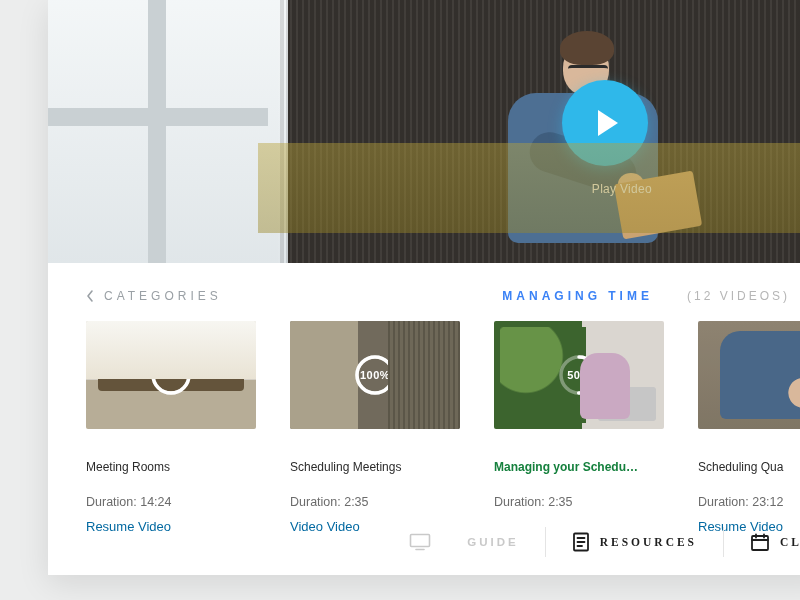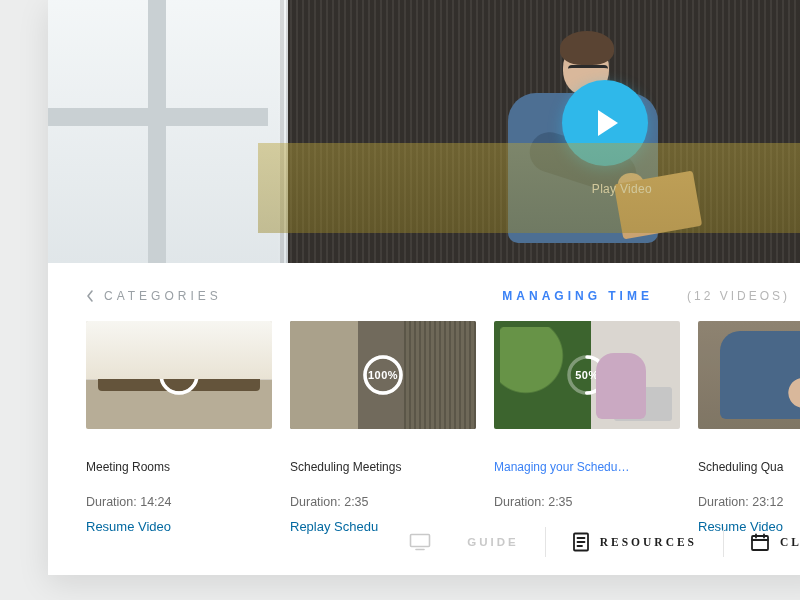--- a/index.html
+++ b/index.html
@@ -80,28 +80,28 @@
   .back{ display:flex; gap:10px; align-items:flex-end; color:#9aa0a5; cursor:pointer;}
   .back svg{stroke:#9aa0a5}
   .back-label{ letter-spacing:4px; font-size:12px; font-weight:500; color:#9aa0a5;}
   .midbar .spacer{flex:1}
   .section-title{ letter-spacing:4px; font-size:12px; font-weight:600; color:#3b82f6;text-align:right;}
   .section-count{ letter-spacing:3px; font-size:12px; font-weight:500; color:#b6b6b6; margin-left:24px;}
 
   
   .row { display:flex; gap:24px; padding:10px 0 0 38px; }
   .vcard{ width:180px; flex:0 0 180px; cursor:pointer;}
-  .thumb{ position:relative; width:186px; height:108px; border-radius:2px; overflow:hidden;}
+  .thumb{ position:relative; width:170px; height:108px; border-radius:2px; overflow:hidden;}
   .thumb .shade{position:absolute;inset:0;background:rgba(40,40,40,.10);}
   .prog{position:absolute; left:50%; top:50%; transform:translate(-50%,-50%);}
   .prog svg{display:block}
   .prog-text{position:absolute; left:50%; top:50%; transform:translate(-50%,-50%);
     font-size:11px; font-weight:600; color:#fff; letter-spacing:.5px;}
   .vtitle{ margin-top:31px; font-size:12px; color:#2b2b2b; font-weight:400; white-space:nowrap; overflow:hidden; text-overflow:ellipsis;}
-  .vtitle.active{ color:#3b82f6;}
+  .vtitle.active{ color:#15803d;font-weight:bold;}
   .vmeta{ margin-top:21px; font-size:12.5px; color:#6b6b6b;}
   .vaction{ margin-top:10px; font-size:13px; color:#0369a1;}
 
   
   .t1{background:linear-gradient(#e8e3d7 55%, #c8bda4 55%);}
   .t1::before{content:"";position:absolute;left:12px;right:12px;top:34px;height:36px;
     background:#6b5a3e;border-radius:4px;}
   .t1::after{content:"";position:absolute;left:0;right:0;top:0;height:58px;
     background:linear-gradient(#f7f6f1,#e9e3d4);}
   .t2{background:#7a7263;}
@@ -189,21 +189,21 @@
         <div class="prog">
           <svg width="44" height="44" viewBox="0 0 44 44">
             <circle cx="22" cy="22" r="18" stroke="rgba(255,255,255,.35)" stroke-width="3.5" fill="none"></circle>
             <circle cx="22" cy="22" r="18" stroke="#fff" stroke-width="3.5" fill="none" stroke-dasharray="113" stroke-dashoffset="0" transform="rotate(-90 22 22)" stroke-linecap="round"></circle>
           </svg>
           <span class="prog-text">100%</span>
         </div>
       </div>
       <div class="vtitle">Scheduling Meetings</div>
       <div class="vmeta">Duration: 2:35</div>
-      <div class="vaction">Replay Schedu</div>
+      <div class="vaction">Video Video</div>
     </div>
 
     <div class="vcard">
       <div class="thumb t3">
         <div class="lap"></div>
         <div class="shade"></div>
         <div class="prog">
           <svg width="44" height="44" viewBox="0 0 44 44">
             <circle cx="22" cy="22" r="18" stroke="rgba(255,255,255,.35)" stroke-width="3.5" fill="none"></circle>
             <circle cx="22" cy="22" r="18" stroke="#fff" stroke-width="3.5" fill="none" stroke-dasharray="113" stroke-dashoffset="56.5" transform="rotate(-90 22 22)" stroke-linecap="round"></circle>

